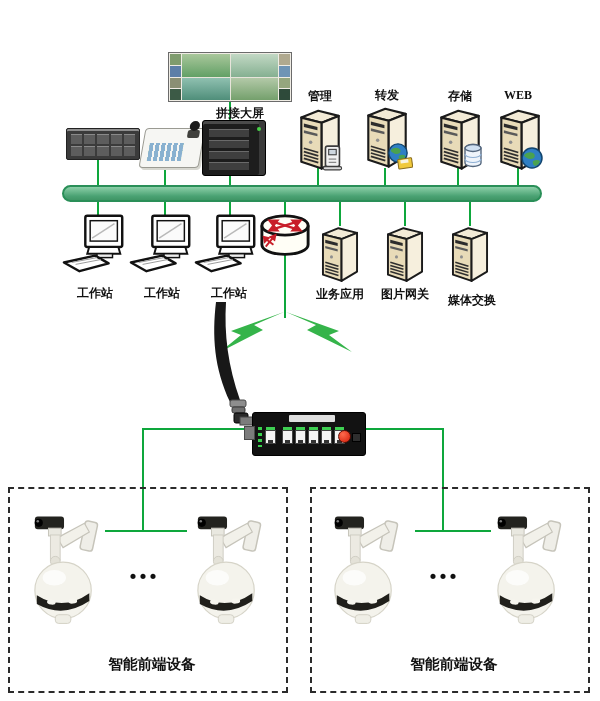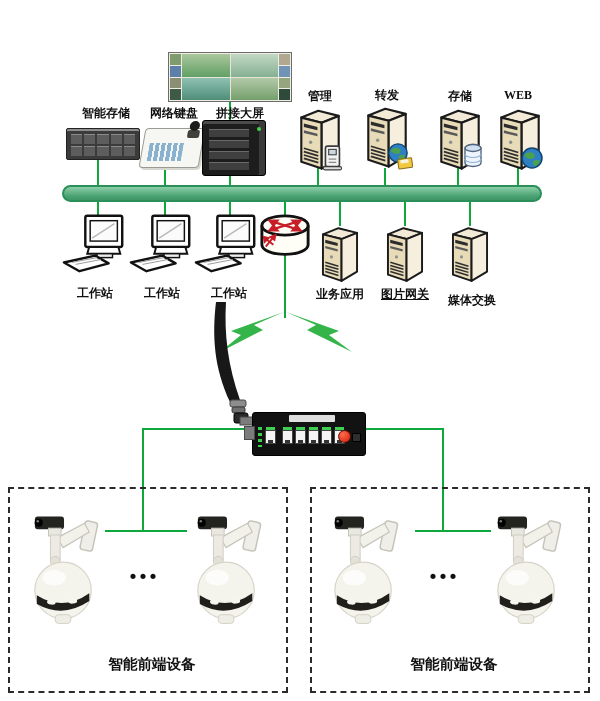--- a/index.html
+++ b/index.html
@@ -187,22 +187,20 @@
         <div class="p4"></div>
     </div>
     <div class="vstrip">
       <div style="background:#b0a98f"></div>
         <div style="background:#6f94b5"></div>
       <div style="background:#95a67e"></div>
         <div style="background:#2e4a3a"></div>
     </div>
   </div>
 
-  <div class="abs lbl" style="left:58px;top:105px;width:96px;">智能存储</div>
-  <div class="abs lbl" style="left:126px;top:105px;width:96px;">网络键盘</div>
   <div class="abs lbl" style="left:192px;top:105px;width:96px;">拼接大屏</div>
 
   <div class="rack">
     <div></div>
       <div></div>
       <div></div>
       <div></div>
       <div></div>
     <div></div>
       <div></div>
@@ -266,21 +264,21 @@
   <svg class="abs" style="left:316px;top:222px;" width="48" height="62">
       <use href="#sym-tower" width="48" height="62"></use>
     </svg>
   <svg class="abs" style="left:381px;top:222px;" width="48" height="62">
       <use href="#sym-tower" width="48" height="62"></use>
     </svg>
   <svg class="abs" style="left:446px;top:222px;" width="48" height="62">
       <use href="#sym-tower" width="48" height="62"></use>
     </svg>
   <div class="abs lbl" style="left:300px;top:286px;width:80px;">业务应用</div>
-  <div class="abs lbl" style="left:365px;top:286px;width:80px;text-decoration:underline;">图片网关</div>
+  <div class="abs lbl" style="left:365px;top:286px;width:80px;">图片网关</div>
   <div class="abs lbl" style="left:430px;top:292px;width:84px;">媒体交换</div>
 
   <svg class="abs" style="left:216px;top:310px;" width="144" height="46">
     <polygon points="68,2 38,15 47,20 4,42 25,25 15,21" fill="#35b44a"></polygon>
     <polygon points="70,2 100,15 91,20 136,42 113,25 123,21" fill="#35b44a"></polygon>
   </svg>
 
   <svg class="abs" style="left:204px;top:302px;" width="52" height="136">
     <path d="M12,0 C8,34 10,66 26,100 L36,98 C24,64 20,32 22,0 Z" fill="#181818"></path>
     <rect x="26" y="98" width="16" height="7" rx="2" fill="#8d8d8d" stroke="#4a4a4a"></rect>

